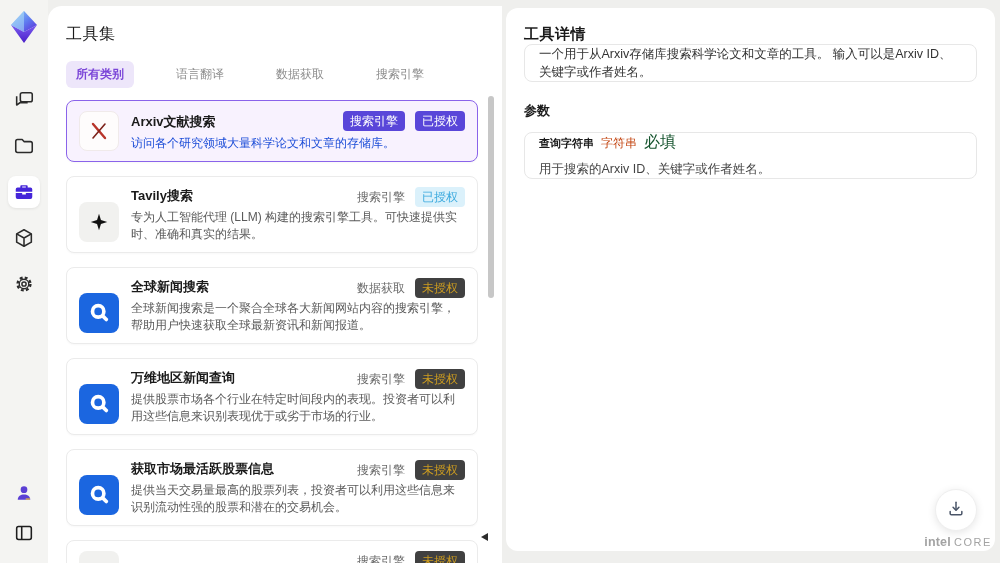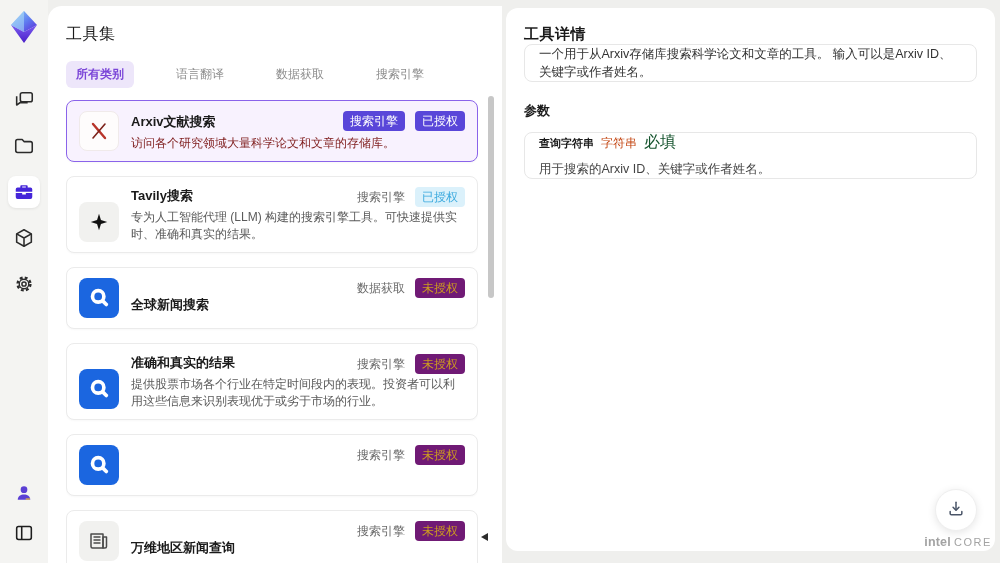--- a/index.html
+++ b/index.html
@@ -31,26 +31,26 @@
           box-shadow:0 1px 2px rgba(0,0,0,.03);align-items:flex-end; }
   .card.selected { border:1.5px solid #8a63ea; background:#f8f2fe; }
   .tool-icon { width:40px; height:40px; border-radius:8px; flex:none; margin-right:12px;
                display:flex; align-items:center; justify-content:center; }
   .tile-white { background:#fefcfc; border:1px solid #f0eaea; }
   .tile-gray  { background:#f1f1ef; }
   .tile-blue  { background:#1b66e0; }
   .tool-text { flex:1; min-width:0; }
   .tool-name { font-size:13px; font-weight:bold; line-height:18px; margin-bottom:4px; padding-right:118px; }
   .tool-desc { font-size:12px; color:#5a5a5a; line-height:16.5px; }
-  .card.selected .tool-desc { color:#7f1d1d; }
+  .card.selected .tool-desc { color:#1d4ed8; }
   .tool-tags { position:absolute; top:10px; right:12px; display:flex; align-items:center; gap:10px; }
   .chip { font-size:12px; line-height:1; padding:4px 7px; border-radius:4px; white-space:nowrap; }
   .chip-solid { background:#5946d9; color:#ffffff; }
   .chip-ok { background:#dbf1fb; color:#3caade; }
-  .chip-no { background:#701a75; color:#cc9c20; }
+  .chip-no { background:#404040; color:#cc9c20; }
   .cat-text { font-size:12px; color:#6b6b6b; white-space:nowrap; }
 
   .scrollbar { position:absolute; right:8px; top:88px; width:6px; height:462px; }
   .scroll-thumb { position:absolute; top:2px; left:0; width:6px; height:202px; border-radius:3px; background:#c7c7c7; cursor:pointer; }
   .corner-tri { position:absolute; right:14px; bottom:22px; width:0; height:0;
                 border-top:4px solid transparent; border-bottom:4px solid transparent; border-right:7px solid #2c2c2c; }
 
   
   .detail-panel { position:absolute; left:506px; top:8px; width:489px; height:543px; background:#ffffff; border-radius:12px; }
   .detail-title { font-size:15px; font-weight:bold; padding:17px 0 0 18px; letter-spacing:.5px; }
@@ -208,50 +208,55 @@
 
       <div class="card">
         <div class="tool-icon tile-blue">
           <svg width="26" height="26" viewBox="0 0 32 32" fill="none" stroke="#fff" stroke-linecap="round">
             <circle cx="15" cy="14" r="7" stroke-width="4.5"></circle>
             <path d="M20.5 19.5L25 24" stroke-width="4.5"></path>
           </svg>
         </div>
         <div class="tool-text">
           <div class="tool-name">全球新闻搜索</div>
+          <div class="tool-desc">全球新闻搜索是一个聚合全球各大新闻网站内容的搜索引擎，帮助用户快速获取全球最新资讯和新闻报道。</div>
         </div>
         <div class="tool-tags">
           <span class="cat-text">数据获取</span>
           <span class="chip chip-no">未授权</span>
         </div>
       </div>
 
       <div class="card">
         <div class="tool-icon tile-blue">
           <svg width="26" height="26" viewBox="0 0 32 32" fill="none" stroke="#fff" stroke-linecap="round">
             <circle cx="15" cy="14" r="7" stroke-width="4.5"></circle>
             <path d="M20.5 19.5L25 24" stroke-width="4.5"></path>
           </svg>
         </div>
         <div class="tool-text">
-          <div class="tool-name">准确和真实的结果</div>
+          <div class="tool-name">万维地区新闻查询</div>
           <div class="tool-desc">提供股票市场各个行业在特定时间段内的表现。投资者可以利用这些信息来识别表现优于或劣于市场的行业。</div>
         </div>
         <div class="tool-tags">
           <span class="cat-text">搜索引擎</span>
           <span class="chip chip-no">未授权</span>
         </div>
       </div>
 
       <div class="card">
         <div class="tool-icon tile-blue">
           <svg width="26" height="26" viewBox="0 0 32 32" fill="none" stroke="#fff" stroke-linecap="round">
             <circle cx="15" cy="14" r="7" stroke-width="4.5"></circle>
             <path d="M20.5 19.5L25 24" stroke-width="4.5"></path>
           </svg>
+        </div>
+        <div class="tool-text">
+          <div class="tool-name">获取市场最活跃股票信息</div>
+          <div class="tool-desc">提供当天交易量最高的股票列表，投资者可以利用这些信息来识别流动性强的股票和潜在的交易机会。</div>
         </div>
         <div class="tool-tags">
           <span class="cat-text">搜索引擎</span>
           <span class="chip chip-no">未授权</span>
         </div>
       </div>
 
       <div class="card">
         <div class="tool-icon tile-gray">
           <svg width="24" height="24" viewBox="0 0 24 24" fill="none" stroke="#4b4b4b" stroke-width="1.5" stroke-linejoin="round">

